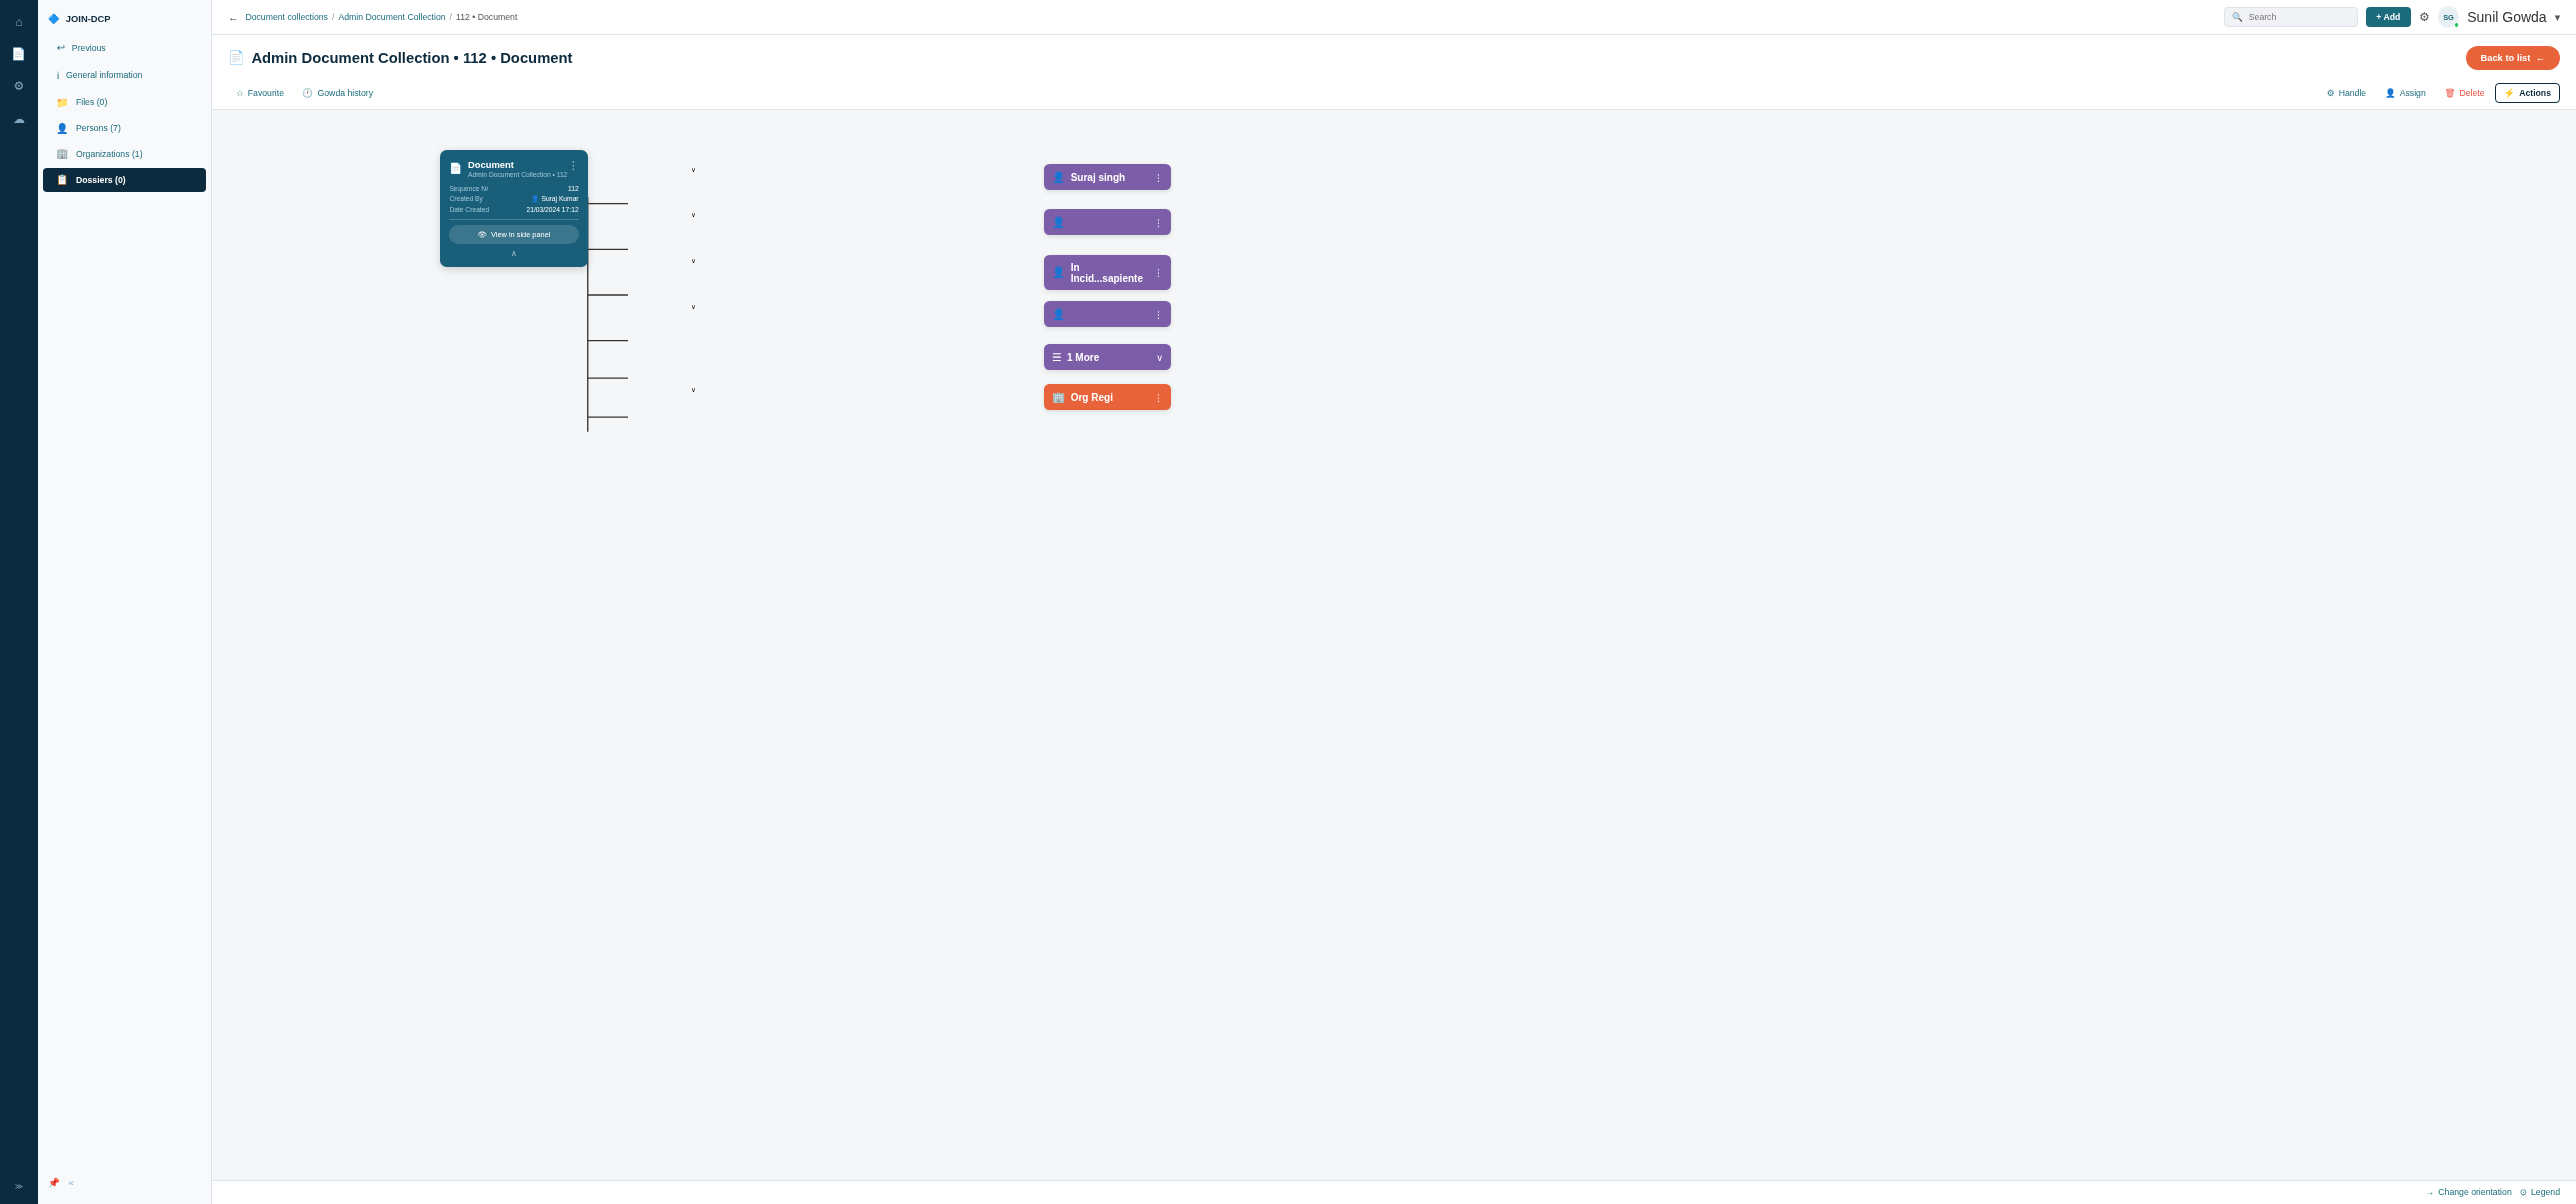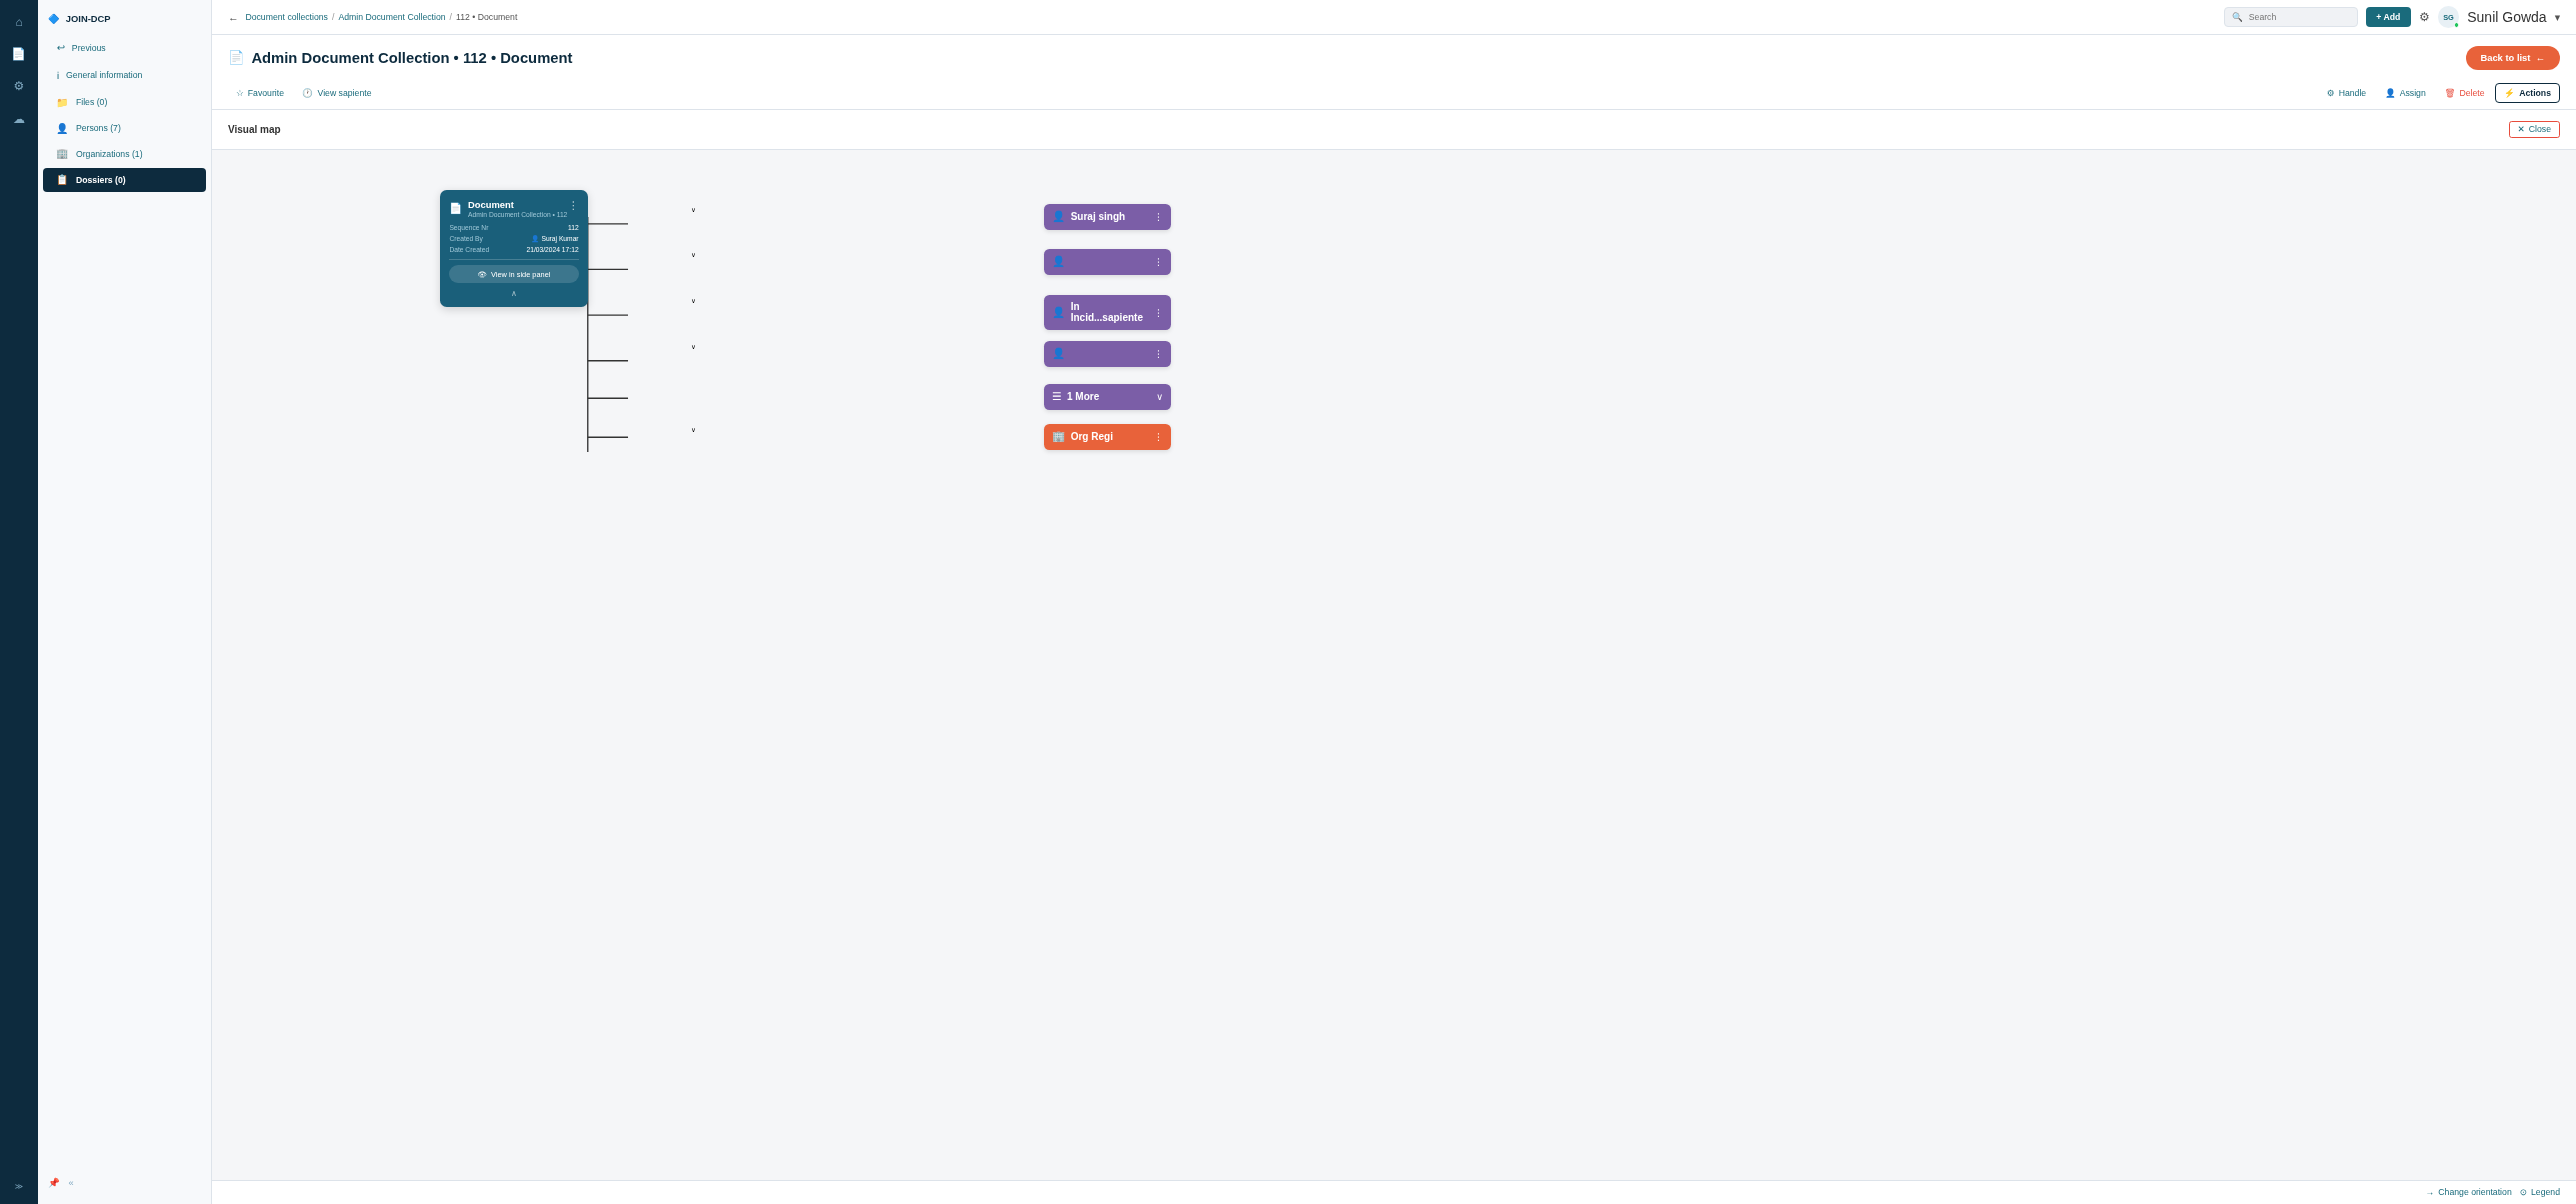--- a/index.html
+++ b/index.html
@@ -452,21 +452,21 @@
     </div>
 
     <div class="toolbar">
       <div class="toolbar-left">
         <button class="toolbar-btn">
           <span>☆</span>
           <span>Favourite</span>
         </button>
         <button class="toolbar-btn">
           <span>🕐</span>
-          <span>View sapiente</span>
+          <span>Gowda history</span>
         </button>
       </div>
       <div class="toolbar-right">
         <button class="toolbar-btn">
           <span>⚙</span>
           <span>Handle</span>
         </button>
         <button class="toolbar-btn">
           <span>👤</span>
           <span>Assign</span>
@@ -478,27 +478,20 @@
         <button class="toolbar-btn actions-btn">
           <span>⚡</span>
           <span>Actions</span>
         </button>
       </div>
     </div>
   </div>
 
   <div class="content-area">
     <div class="visual-map-panel">
-      <div class="visual-map-header">
-        <span class="visual-map-title">Visual map</span>
-        <div class="close-btn">
-          <span>✕</span>
-          <span>Close</span>
-        </div>
-      </div>
 
       <div class="flow-area">
 
         <svg style="position:absolute;left:0;top:0;width:100%;height:100%;pointer-events:none;" viewBox="0 0 3523 1535" width="2364" height="1030">
 
           <line x1="560" y1="100" x2="560" y2="450" stroke="#333" stroke-width="2"></line>
 
           <line x1="560" y1="110" x2="620" y2="110" stroke="#333" stroke-width="2"></line>
           <line x1="560" y1="178" x2="620" y2="178" stroke="#333" stroke-width="2"></line>
           <line x1="560" y1="246" x2="620" y2="246" stroke="#333" stroke-width="2"></line>

